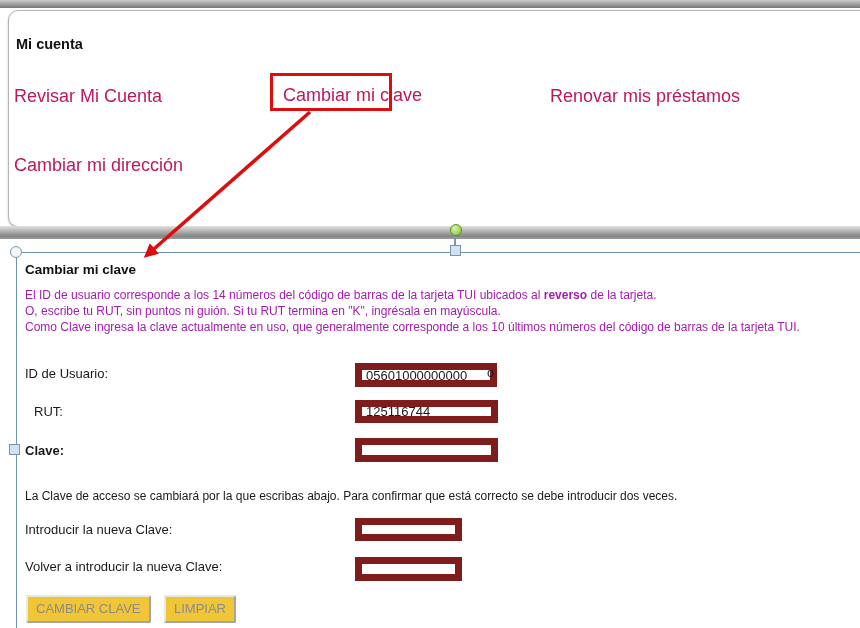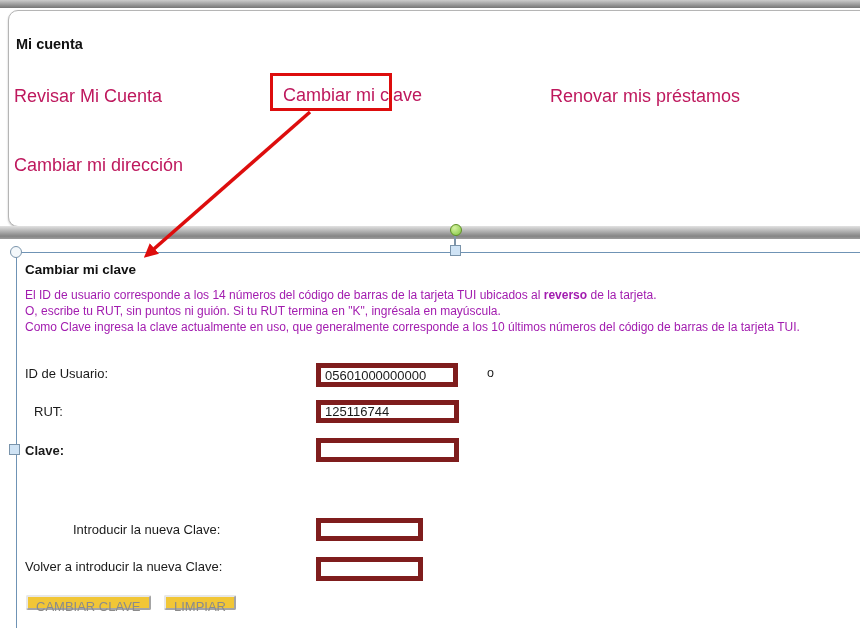--- a/index.html
+++ b/index.html
@@ -36,38 +36,38 @@
   .arrow-svg{left:0;top:0;width:860px;height:628px;pointer-events:none;}
 
   
   .form-border{left:16px;top:252px;width:844px;height:376px;
     border-top:1px solid #6f93b5;border-left:1px solid #6f93b5;box-sizing:border-box;}
   .form-title{left:25px;top:262px;font-size:13.5px;font-weight:bold;color:#111111;}
   .instr{left:25px;font-size:12px;color:#a21caf;white-space:nowrap;}
   .i1{top:288px;} .i2{top:304px;} .i3{top:320px;}
   .field-label{left:25px;font-size:13px;color:#1a1a1a;white-space:nowrap;}
   .l-id{top:366px;} .l-rut{top:404px;margin-left:9px;} .l-clave{top:443px;font-weight:bold;}
-  .l-n1{top:522px;margin-left:48px;} .l-n2{top:559px;}
+  .l-n1{top:522px;} .l-n2{top:559px;}
   .note{left:25px;top:489px;font-size:12px;white-space:nowrap;}
   input.txt{
-    position:absolute;left:316px;box-sizing:border-box;
-    border:5px solid #7f1d1d;background:#ffffff;
+    position:absolute;left:355px;box-sizing:border-box;
+    border:7px solid #7f1d1d;background:#ffffff;
     font-family:"Liberation Sans","DejaVu Sans",sans-serif;
     font-size:13px;color:#1a1a1a;padding:2px 4px;outline:none;
   }
   .in-id{top:363px;width:142px;height:24px;}
   .in-rut{top:400px;width:143px;height:23px;}
   .in-clave{top:438px;width:143px;height:24px;}
   .in-n1{top:518px;width:107px;height:23px;border-color:#8db9e8;}
   .in-n2{top:557px;width:107px;height:24px;border-color:#8db9e8;}
   .suffix-o{left:487px;top:366px;font-size:12.5px;}
 
   .btn-row{left:26px;top:595px;}
   button.gold{
-    display:inline-block;margin-right:9px;height:15px;
+    display:inline-block;margin-right:9px;height:28px;
     background:#f1c636;color:#8b8b8b;
     border:2px solid;border-color:#e8e8e8 #a4a4a4 #a4a4a4 #e8e8e8;
     border-radius:2px;font-family:"Liberation Sans","DejaVu Sans",sans-serif;
     font-size:13px;padding:0 8px;cursor:pointer;line-height:20px;
   }
 
   
   .rot-handle{left:450px;top:224px;width:10px;height:10px;border-radius:50%;
     background:radial-gradient(circle at 35% 30%,#d6f3a0,#7fc441);
     border:1px solid #5e9023;box-sizing:content-box;cursor:grab;}
@@ -107,20 +107,21 @@
   <div class="abs field-label l-id">ID de Usuario:</div>
   <input class="txt in-id" type="text" value="05601000000000" style="">
   <div class="abs suffix-o">o</div>
 
   <div class="abs field-label l-rut">RUT:</div>
   <input class="txt in-rut" type="text" value="125116744" style="">
 
   <div class="abs field-label l-clave">Clave:</div>
   <input class="txt in-clave" type="text" value="" style="">
 
+  <div class="abs note">La Clave de acceso se cambiará por la que escribas abajo. Para confirmar que está correcto se debe introducir dos veces.</div>
 
   <div class="abs field-label l-n1">Introducir la nueva Clave:</div>
   <input class="txt in-n1" type="text" value="" style="">
 
   <div class="abs field-label l-n2">Volver a introducir la nueva Clave:</div>
   <input class="txt in-n2" type="text" value="" style="">
 
   <div class="abs btn-row">
     <button class="gold">CAMBIAR CLAVE</button>
     <button class="gold">LIMPIAR</button>

